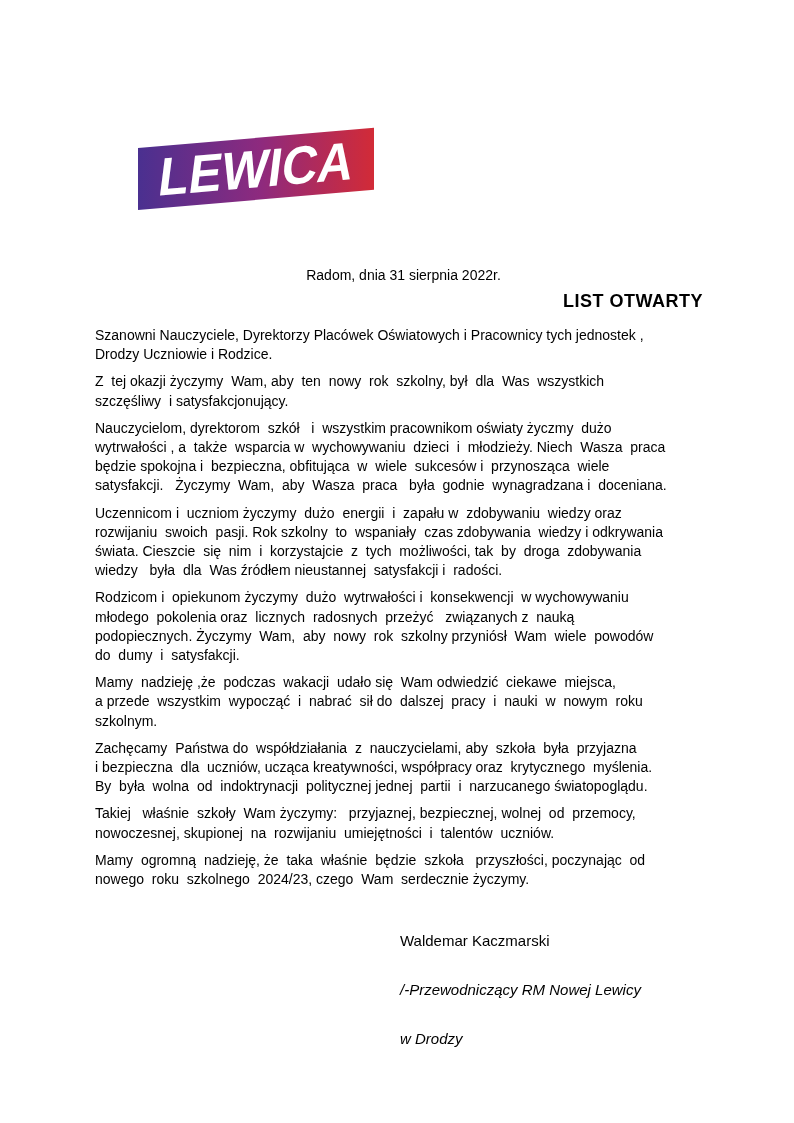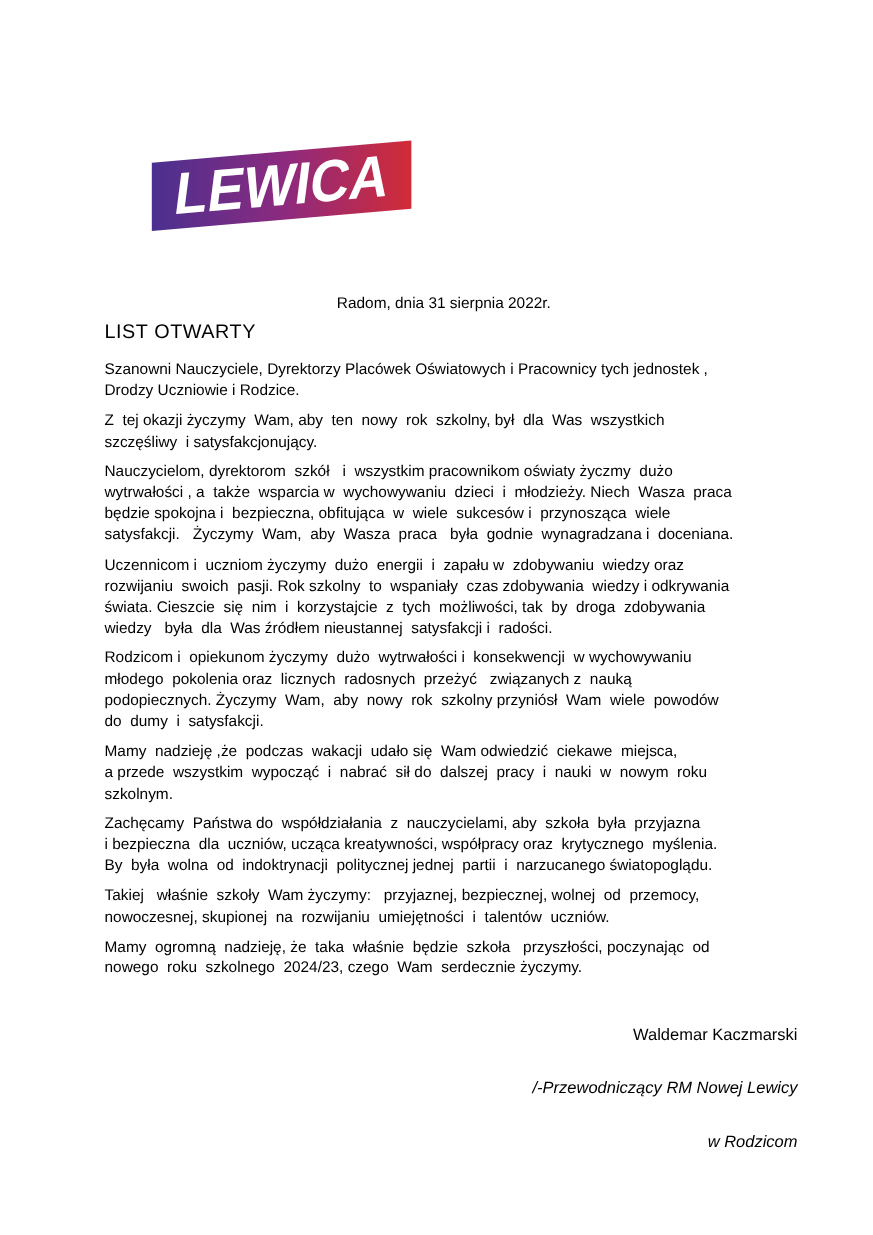--- a/index.html
+++ b/index.html
@@ -44,43 +44,43 @@
     width: 617px;
     text-align: center;
     font-size: 14px;
     line-height: 18px;
   }
   .letter-title {
     position: absolute;
     left: 95px;
     top: 291px;
     width: 608px;
-    text-align: left;
+    text-align: right;
     font-size: 18px;
-    font-weight: normal;
+    font-weight: bold;
     letter-spacing: 0.5px;
   }
   .letter-body {
     position: absolute;
     left: 95px;
     top: 326px;
     width: 628px;
     font-size: 14px;
     line-height: 19.2px;
   }
   .letter-body p {
     white-space: pre-wrap;
     margin: 0 0 8px 0;
   }
   .signature-block {
     position: absolute;
     left: 400px;
     top: 925px;
     width: 325px;
-    text-align: right;
+    text-align: left;
     font-size: 15px;
     line-height: 32px;
   }
   .sig-role, .sig-location { font-style: italic; margin-top: 17px; }
 </style>
 </head>
 <body>
 
 <div class="page">
 
@@ -117,16 +117,16 @@
 By  była  wolna  od  indoktrynacji  politycznej jednej  partii  i  narzucanego światopoglądu.</p>
     <p>Takiej   właśnie  szkoły  Wam życzymy:   przyjaznej, bezpiecznej, wolnej  od  przemocy,
 nowoczesnej, skupionej  na  rozwijaniu  umiejętności  i  talentów  uczniów.</p>
     <p>Mamy  ogromną  nadzieję, że  taka  właśnie  będzie  szkoła   przyszłości, poczynając  od
 nowego  roku  szkolnego  2024/23, czego  Wam  serdecznie życzymy.</p>
   </div>
 
   <div class="signature-block">
     <div class="sig-name">Waldemar Kaczmarski</div>
     <div class="sig-role">/-Przewodniczący RM Nowej Lewicy</div>
-    <div class="sig-location">w Rodzicom</div>
+    <div class="sig-location">w Drodzy</div>
   </div>
 
 </div>
 
 </body></html>

